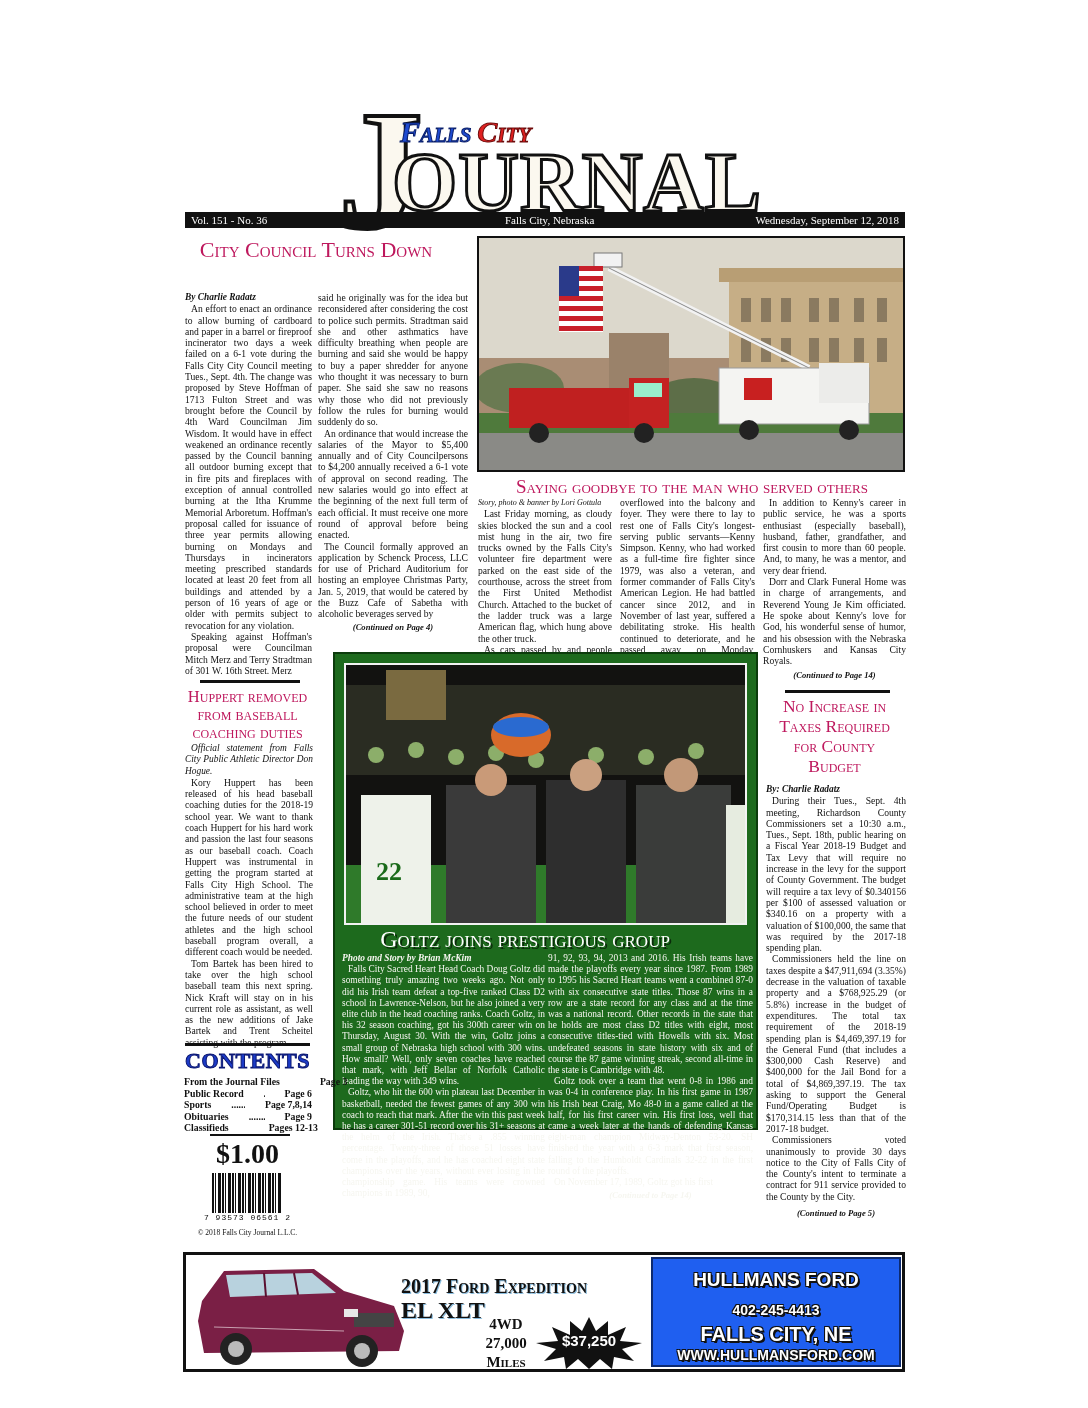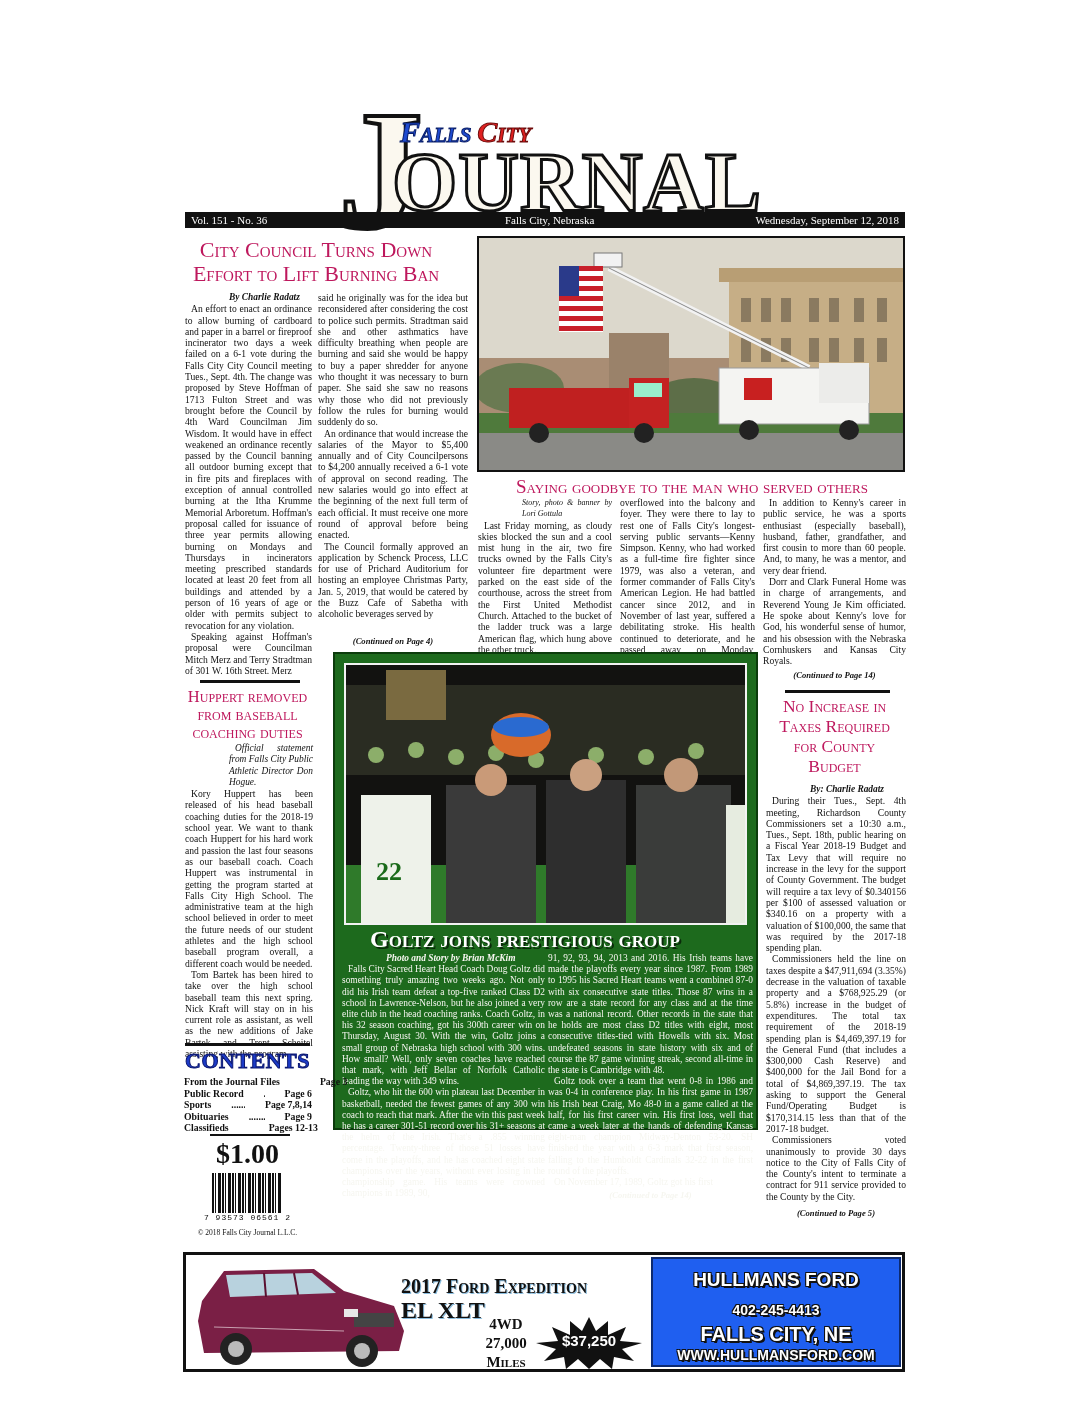--- a/index.html
+++ b/index.html
@@ -14,21 +14,21 @@
   .falls-city .w1 { color: #1f4bd1; -webkit-text-stroke: 1px #0a1f6b; }
   .falls-city .w2 { color: #e02020; -webkit-text-stroke: 1px #6b0a0a; margin-left: 6px; }
 
   .info-bar { position: absolute; left: 185px; top: 212px; width: 720px; height: 16px; background: #111; color: #fff; font-size: 11px; line-height: 16px; }
   .info-bar span { position: absolute; top: 0; }
 
   
   .hl { font-family: "Liberation Serif", serif; font-variant: small-caps; text-align: center; color: #be185d; }
   .col { position: absolute; font-size: 9.6px; line-height: 11.3px; text-align: justify; hyphens: auto; }
   .col p { text-indent: 6px; }
-  .byline { font-style: italic; font-weight: bold; font-size: 9.4px; margin-left: 44px; }
+  .byline { font-style: italic; font-weight: bold; font-size: 9.4px; }
   .cont { font-style: italic; font-weight: bold; text-align: center; font-size: 8.6px; }
   .rule { position: absolute; height: 3px; background: #111; }
 
   
   .photo1 { position: absolute; left: 477px; top: 236px; width: 428px; height: 236px; border: 2px solid #111; overflow: hidden;
     background: linear-gradient(180deg, #d8d4c8 0%, #e6e2d6 40%, #c8b79a 55%, #7d8a6a 80%, #6c7260 100%); }
 
   
   .goltz { position: absolute; left: 333px; top: 652px; width: 425px; height: 478px; background: #1d6a1d; border: 2px solid #0c3b0c; }
   .goltz-photo { position: absolute; left: 9px; top: 9px; width: 403px; height: 262px; border: 2px solid #f2f2f2; overflow: hidden;
@@ -68,32 +68,31 @@
   </div>
 </div>
 <div class="info-bar">
   <span style="left:6px">Vol. 151 - No. 36</span>
   <span style="left:320px">Falls City, Nebraska</span>
   <span style="right:6px">Wednesday, September 12, 2018</span>
 </div>
 
 <div class="hl" style="position:absolute;left:160px;top:238px;width:312px;font-size:22px;line-height:24px;">
   <div>City Council Turns Down</div>
-  <div>Effort to Lift Burning Ban</div>
 </div>
 <div class="col" style="left:185px;top:292px;width:127px;">
   <div class="byline">By Charlie Radatz</div>
   <p>An effort to enact an ordinance to allow burning of cardboard and paper in a barrel or fireproof incinerator two days a week failed on a 6-1 vote during the Falls City City Council meeting Tues., Sept. 4th. The change was proposed by Steve Hoffman of 1713 Fulton Street and was brought before the Council by 4th Ward Councilman Jim Wisdom. It would have in effect weakened an ordinance recently passed by the Council banning all outdoor burning except that in fire pits and fireplaces with exception of annual controlled burning at the Itha Krumme Memorial Arboretum. Hoffman's proposal called for issuance of three year permits allowing burning on Mondays and Thursdays in incinerators meeting prescribed standards located at least 20 feet from all buildings and attended by a person of 16 years of age or older with permits subject to revocation for any violation.</p>
   <p>Speaking against Hoffman's proposal were Councilman Mitch Merz and Terry Stradtman of 301 W. 16th Street. Merz</p>
 </div>
 <div class="col" style="left:318px;top:292px;width:150px;">
   <p style="text-indent:0">said he originally was for the idea but reconsidered after considering the cost to police such permits. Stradtman said she and other asthmatics have difficulty breathing when people are burning and said she would be happy to buy a paper shredder for anyone who thought it was necessary to burn paper. She said she saw no reasons why those who did not previously follow the rules for burning would suddenly do so.</p>
   <p>An ordinance that would increase the salaries of the Mayor to $5,400 annually and of City Councilpersons to $4,200 annually received a 6-1 vote of approval on second reading. The new salaries would go into effect at the beginning of the next full term of each official. It must receive one more round of approval before being enacted.</p>
   <p>The Council formally approved an application by Schenck Process, LLC for use of Prichard Auditorium for hosting an employee Christmas Party, Jan. 5, 2019, that would be catered by the Buzz Cafe of Sabetha with alcoholic beverages served by</p>
-  <div class="cont" style="margin-top:16px">(Continued on Page 4)</div>
+  <div class="cont" style="margin-top:2px">(Continued on Page 4)</div>
 </div>
 
 <div class="photo1">
   <svg width="424" height="232" viewBox="0 0 424 232">
     <rect x="0" y="0" width="424" height="232" fill="#dcd8cc"></rect>
 
     <rect x="250" y="40" width="174" height="150" fill="#c6ae86"></rect>
     <rect x="240" y="30" width="184" height="14" fill="#b89e74"></rect>
     <g fill="#8a7a60">
       <rect x="262" y="60" width="10" height="24"></rect>
@@ -201,21 +200,21 @@
       <text x="30" y="215" fill="#1a6a1a" font-size="26" font-weight="bold">22</text>
       <rect x="100" y="120" width="90" height="138" fill="#3a3a3a"></rect>
       <circle cx="145" cy="115" r="16" fill="#c99a78"></circle>
       <rect x="200" y="115" width="80" height="143" fill="#2e2e2e"></rect>
       <circle cx="240" cy="110" r="16" fill="#caa080"></circle>
       <rect x="290" y="120" width="95" height="138" fill="#3a3c3a"></rect>
       <circle cx="335" cy="110" r="17" fill="#c29878"></circle>
       <rect x="380" y="140" width="19" height="118" fill="#e6ece0"></rect>
     </svg>
   </div>
-  <div class="hl" style="position:absolute;left:0;top:272px;width:380px;font-size:24px;line-height:26px;font-weight:bold;color:#fff;text-shadow:2px 2px 0 #0a2a0a;white-space:nowrap;">Goltz joins prestigious group</div>
+  <div class="hl" style="position:absolute;left:0;top:272px;width:380px;font-size:24px;line-height:26px;font-weight:normal;color:#fff;text-shadow:2px 2px 0 #0a2a0a;white-space:nowrap;">Goltz joins prestigious group</div>
   <div class="col" style="left:7px;top:299px;width:203px;">
     <div class="byline">Photo and Story by Brian McKim</div>
     <p>Falls City Sacred Heart Head Coach Doug Goltz did something truly amazing two weeks ago. Not only did his Irish team defeat a top-five ranked Class D2 school in Lawrence-Nelson, but he also joined a very elite club in the head coaching ranks. Coach Goltz, in his 32 season coaching, got his 300th career win on Thursday, August 30. With the win, Goltz joins a small group of Nebraska high school with 300 wins. How small? Well, only seven coaches have reached that mark, with Jeff Bellar of Norfolk Catholic leading the way with 349 wins.</p>
     <p>Goltz, who hit the 600 win plateau last December in basketball, needed the fewest games of any 300 win coach to reach that mark. After the win this past week he has a career 301-51 record over his 31+ seasons at the helm of the Irish. That's a .855 winning percentage. Twenty-three of those 51 losses have come in the playoffs, and he has coached eight state champions over the years, without ever losing in the championship game. His teams were crowned champions in 1989, 90,</p>
   </div>
   <div class="col" style="left:213px;top:299px;width:205px;">
     <p style="text-indent:0">91, 92, 93, 94, 2013 and 2016. His Irish teams have made the playoffs every year since 1987. From 1989 to 1995 his Sacred Heart teams went a combined 87-0 with six consecutive state titles. Those 87 wins in a row are a state record for any class and at the time was a national record. Other records in the state that he holds are most class D2 titles with eight, most consecutive titles-tied with Howells with six. Most undefeated seasons in state history with six and of course the 87 game winning streak, second all-time in the state is Cambridge with 48.</p>
     <p>Goltz took over a team that went 0-8 in 1986 and was 0-4 in conference play. In his first game in 1987 his Irish beat Craig, Mo 48-0 in a game called at the half, for his first career win. His first loss, well that came a week later at the hands of defending Kansas eight-man champion Midway-Denton 53-20. SH finished the year with a 6-3 mark that first season, falling to the Humboldt Cardinals 32-22 in the first round of the playoffs.</p>
     <p>On November 17, 1989, Goltz got his first</p>
     <div class="cont" style="margin-top:2px">(Continued to Page 14)</div>

